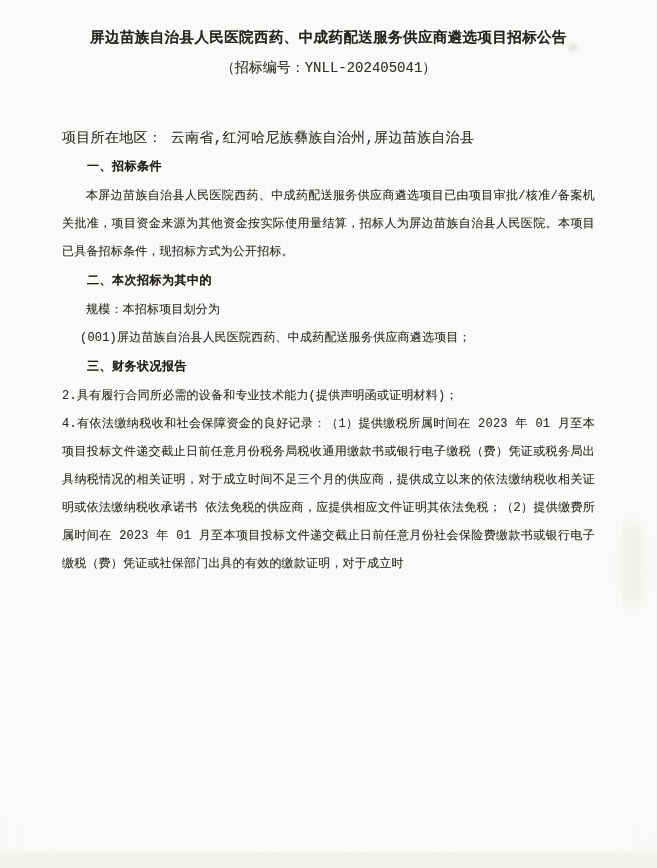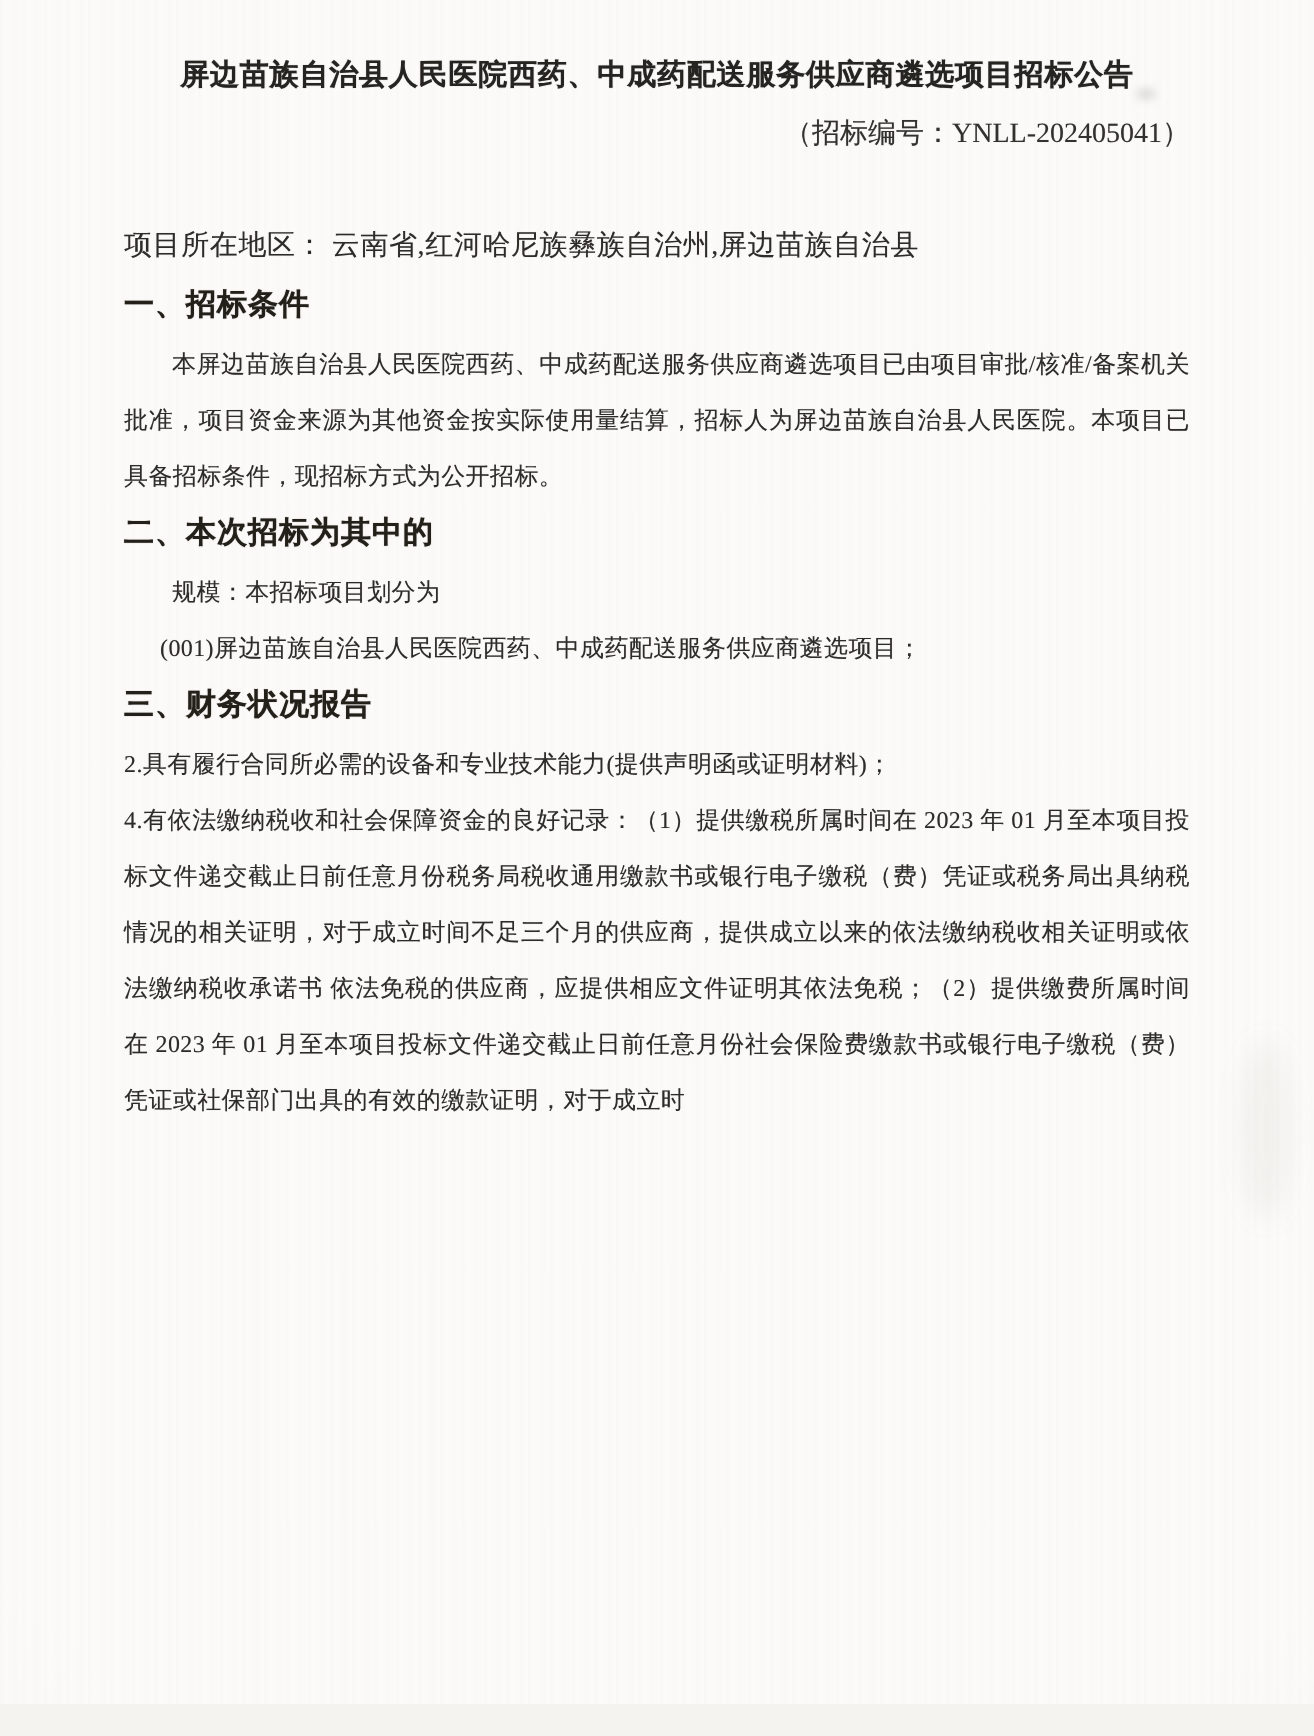--- a/index.html
+++ b/index.html
@@ -9,21 +9,21 @@
   }
   .page {
     position: relative;
     width: 657px;
     height: 852px;
     margin: 0;
     overflow: hidden;
     background:
       radial-gradient(ellipse 130% 120% at 50% 45%, #fcfbf9 55%, #f5f4f1 90%, #efeeea 100%);
     color: #2e2c29;
-    font-family: Liberation Serif, serif;
+    font-family: Liberation Mono, monospace;
   }
   
   .page::before {
     content: "";
     position: absolute;
     inset: 0;
     background: repeating-linear-gradient(
       90deg,
       rgba(120,115,105,0.025) 0px,
       rgba(255,255,255,0) 3px,
@@ -54,41 +54,42 @@
   .doc-title {
     text-align: center;
     font-weight: bold;
     font-size: 14.5px;
     letter-spacing: 0.4px;
     line-height: 24px;
     color: #262421;
     text-shadow: 0 0 0.5px rgba(40,38,34,0.45);
   }
   .doc-subtitle {
-    text-align: right;
+    text-align: center;
     font-size: 14px;
     margin-top: 6px;
     line-height: 24px;
     color: #33312d;
     text-shadow: 0 0 0.4px rgba(40,38,34,0.35);
   }
   .location-line {
-    margin-top: 30px;
+    margin-top: 44px;
     font-size: 14px;
     line-height: 28px;
     letter-spacing: 0.3px;
     text-shadow: 0 0 0.4px rgba(40,38,34,0.3);
   }
   .sec-heading {
     font-weight: bold;
-    font-size: 15px;
+    font-size: 12px;
     line-height: 30px;
     color: #222019;
     letter-spacing: 0.5px;
     text-shadow: 0 0 0.5px rgba(30,28,24,0.5);
+    margin-left: 25px;
   }
   p.body-par {
     margin: 0;
     font-size: 12px;
     line-height: 28px;
     text-align: justify;
     text-justify: inter-ideograph;
     word-break: break-all;
     letter-spacing: 0.2px;
     color: #2e2c29;

